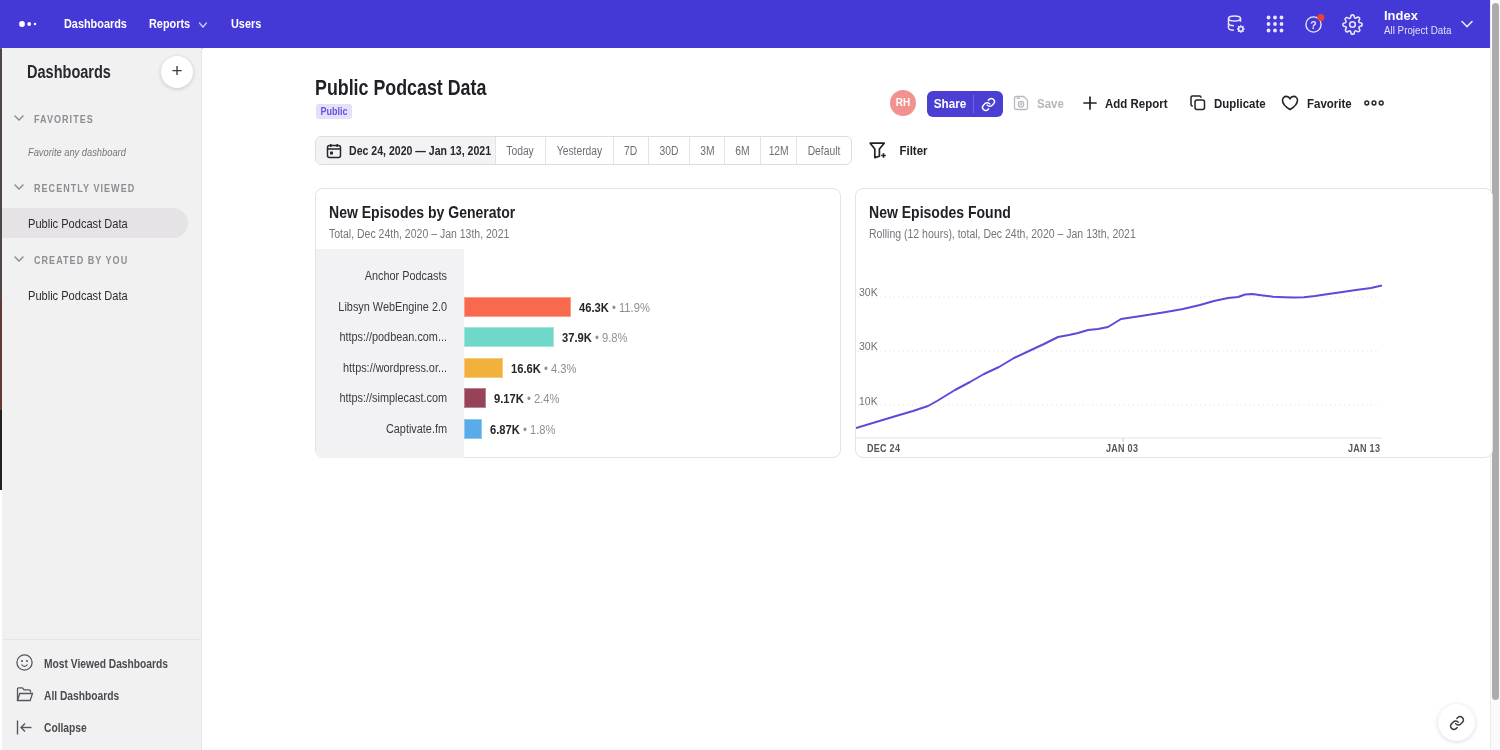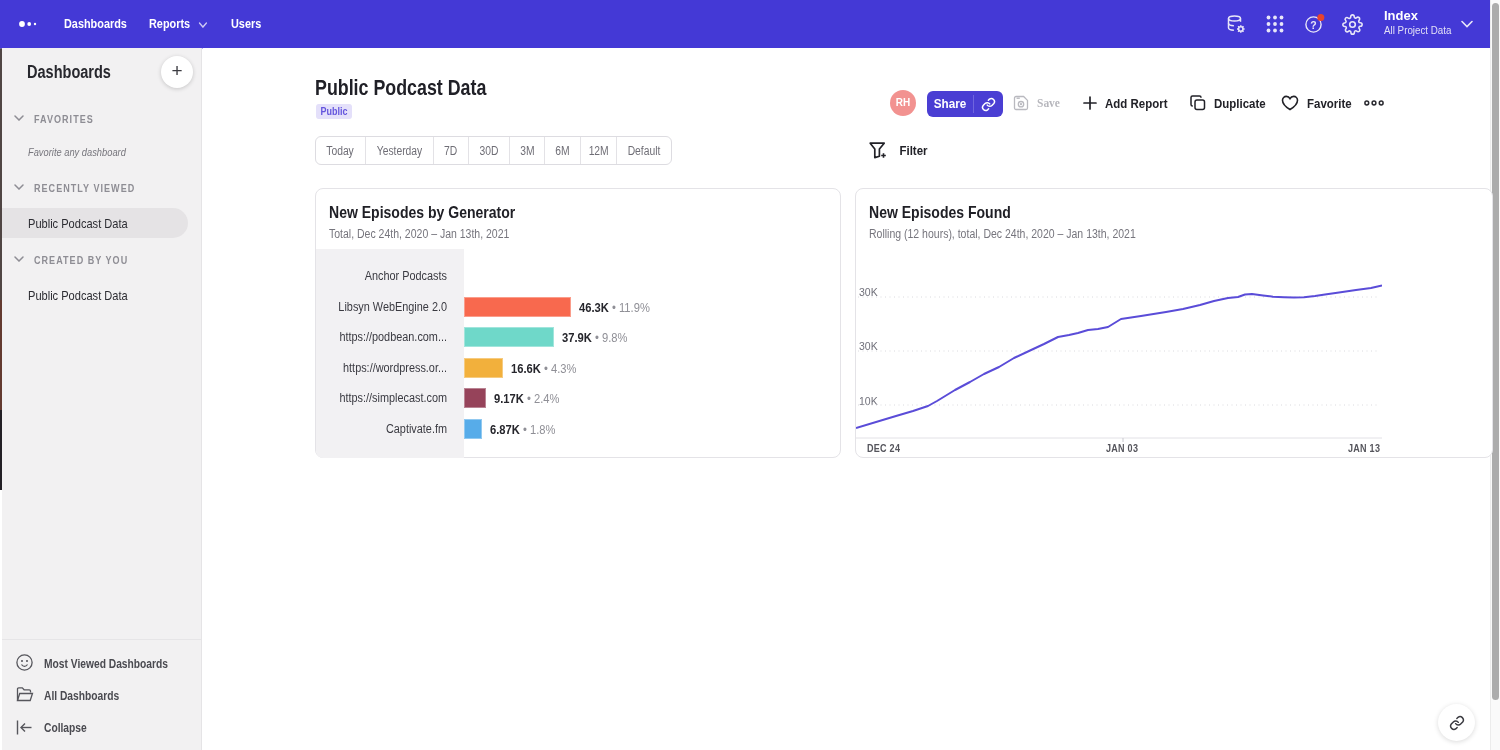--- a/index.html
+++ b/index.html
@@ -44,21 +44,21 @@
 #pubtag { position:absolute; left:113px; top:56px; height:15px; padding:0 5px; background:#e4e0fa; border-radius:3px; font-size:10px; font-weight:600; color:#6455dd; line-height:15px; transform:scaleX(0.9); transform-origin:0 50%; }
 
 
 #avatar { position:absolute; left:687px; top:42px; width:26px; height:26px; border-radius:50%; background:#f29290; color:#fff; font-size:10px; font-weight:700; text-align:center; line-height:26px; }
 #sharebtn { position:absolute; left:724px; top:43px; width:76px; height:26px; background:#4a3ed3; border-radius:6px; display:flex; }
 #sharebtn .txt { width:46px; text-align:center; color:#fff; font-size:13px; font-weight:700; line-height:26px; transform:scaleX(0.9); transform-origin:50% 50%; }
 #sharebtn .sep { width:1px; background:#6f65de; margin:4px 0; }
 #sharebtn .lnk { flex:1; display:flex; align-items:center; justify-content:center; }
 .hbtn { position:absolute; top:41px; height:28px; display:flex; align-items:center; font-size:13.5px; font-weight:700; color:#222228; }
 .hbtn svg { margin-right:8px; } .hbtn .lb { display:inline-block; transform:scaleX(0.85); transform-origin:0 50%; white-space:nowrap; }
-.hbtn.grey { color:#b6b6bc; font-weight:600;font-family:Liberation Serif, serif; }
+.hbtn.grey { color:#b6b6bc; font-weight:600; }
 
 
 #datebar { position:absolute; left:112px; top:88px; height:29px; display:flex; border:1px solid #dddce1; border-radius:6px; background:#fff; overflow:hidden; }
 #datebar .cell { border-right:1px solid #e3e2e6; font-size:12px; color:#6f6e76; display:flex; align-items:center; justify-content:center; flex:none; }
 #datebar .cell:last-child { border-right:none; }
 #datebar #datecell { background:#f3f2f4; font-weight:700; color:#27262d; font-size:12px; width:180px; justify-content:flex-start; padding-left:10px; }
 #datecell svg { margin-right:7px; flex:none; }
 #filter { position:absolute; left:666px; top:88px; height:29px; display:flex; align-items:center; font-size:13.5px; font-weight:700; color:#222228; }
 #filter svg { margin-right:10px; }
 
@@ -237,20 +237,29 @@
       </svg>
       <span class="lb">Favorite</span>
     </div>
     <svg class="abs" style="left:1161px; top:51px;" width="20" height="8" viewBox="0 0 20 8" fill="none" stroke="#2a2a30" stroke-width="1.5">
       <circle cx="2.8" cy="4" r="1.9"></circle>
         <circle cx="10" cy="4" r="1.9"></circle>
         <circle cx="17.2" cy="4" r="1.9"></circle>
     </svg>
 
     <div id="datebar">
+      <div class="cell" id="datecell">
+        <svg width="16" height="16" viewBox="0 0 16 16" fill="none" stroke="#27262d" stroke-width="1.5">
+          <rect x="1.5" y="2.5" width="13" height="12" rx="2"></rect>
+          <path d="M1.5 6h13"></path>
+          <path d="M4.8 1v3M11.2 1v3"></path>
+          <rect x="4" y="8.5" width="3" height="3" rx="0.5" fill="#27262d" stroke="none"></rect>
+        </svg>
+        <span style="display:inline-block; transform:scaleX(0.88); transform-origin:0 50%; white-space:nowrap;">Dec 24, 2020 — Jan 13, 2021</span>
+      </div>
       <div class="cell" style="width:50px;">
           <span style="display:inline-block; transform:scaleX(0.86); white-space:nowrap;">Today</span>
         </div>
       <div class="cell" style="width:68px;">
           <span style="display:inline-block; transform:scaleX(0.86); white-space:nowrap;">Yesterday</span>
         </div>
       <div class="cell" style="width:35px;">
           <span style="display:inline-block; transform:scaleX(0.86); white-space:nowrap;">7D</span>
         </div>
       <div class="cell" style="width:41px;">

